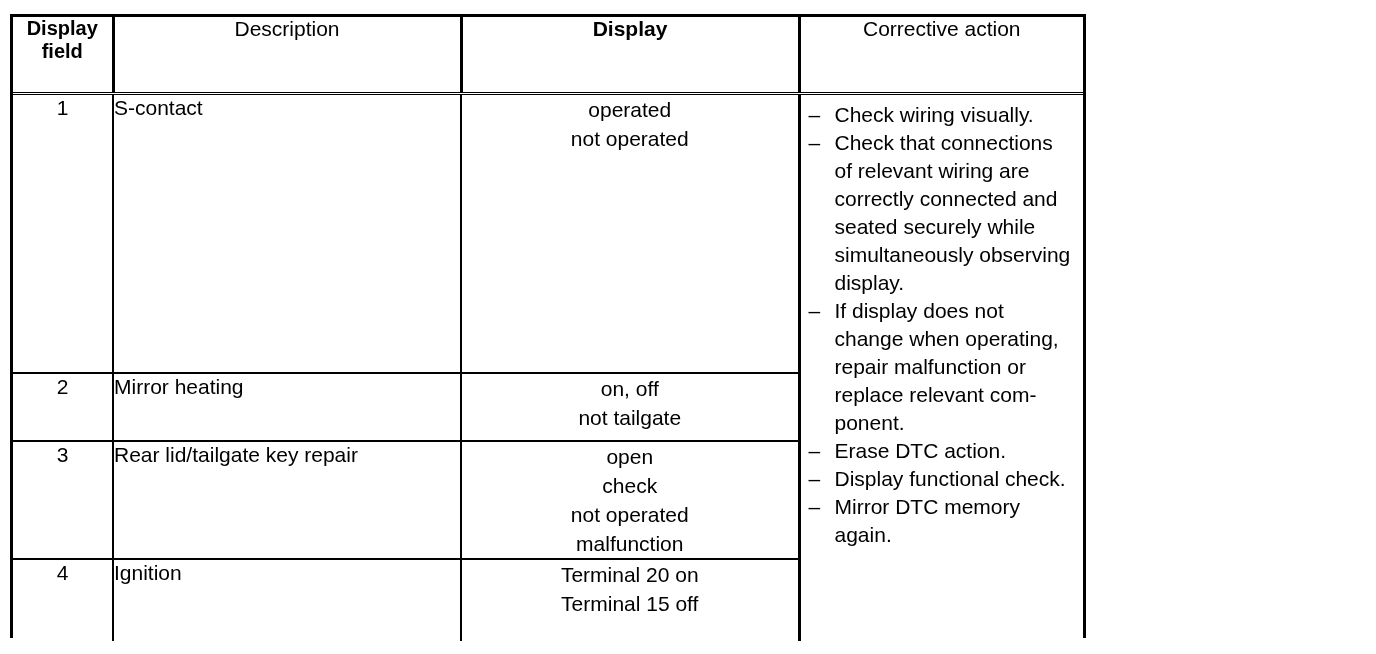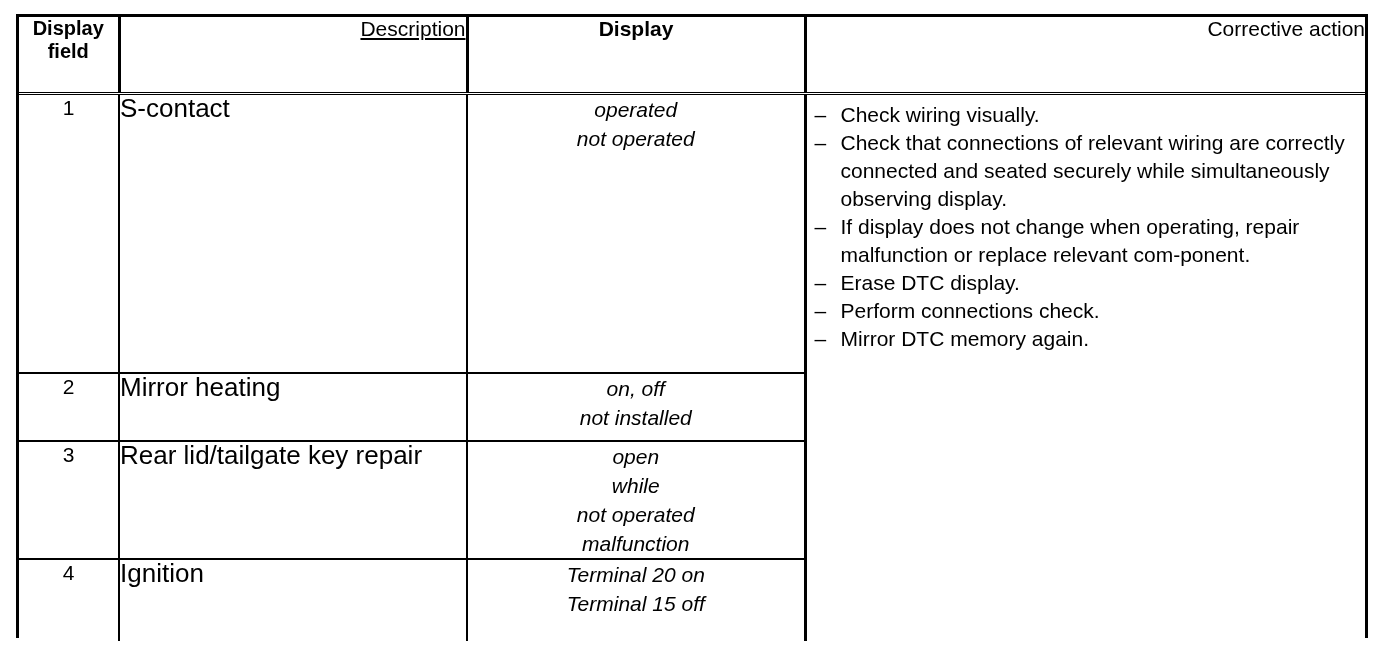--- a/index.html
+++ b/index.html
@@ -19,23 +19,23 @@
   #page {
     position: relative;
     width: 1376px;
     height: 654px;
     background: #ffffff;
   }
 
   
   .table-wrap {
     position: absolute;
-    left: 16px;
+    left: 10px;
     top: 14px;
-    width: 1352px;
+    width: 1076px;
     height: 624px;
     box-sizing: border-box;
     border: 3px solid #000;
     background: #fff;
   }
 
   table.diag {
     width: 100%;
     height: 100%;
     border-collapse: collapse;
@@ -67,36 +67,35 @@
     font-weight: bold;
     font-size: 20px;
     line-height: 23px;
     text-align: center;
     padding-top: 12px;
   }
   .hdr-desc {
     font-weight: normal;
     font-size: 21px;
     line-height: 24px;
-    text-align: right;
+    text-align: center;
     padding: 12px 0 0 8px;
-    text-decoration: underline;
   }
   .hdr-display {
     font-weight: bold;
     font-size: 21px;
     line-height: 24px;
     text-align: center;
     padding-top: 12px;
   }
   .hdr-corrective {
     font-weight: normal;
     font-size: 21px;
     line-height: 24px;
-    text-align: right;
+    text-align: center;
     padding: 12px 0 0 10px;
   }
 
   
   tbody td {
     border-top: 2px solid #000;
     box-sizing: border-box;
   }
   tbody tr:first-child td { border-top: none; }
 
@@ -107,30 +106,29 @@
   }
 
   .cell-field {
     text-align: center;
     font-size: 21px;
     line-height: 26px;
     padding-top: 8px;
   }
   .cell-desc {
     text-align: left;
-    font-size: 26px;
+    font-size: 21px;
     line-height: 26px;
     padding: 8px 0 0 8px;
   }
   .cell-display {
     text-align: center;
     font-size: 21px;
     line-height: 29px;
     padding-top: 6px;
-    font-style: italic;
   }
   .disp-line { display: block; white-space: nowrap; }
 
   
   .corr-inner {
     padding: 6px 10px 0 8px;
     font-size: 21px;
     line-height: 28px;
   }
   ul.corr-list {
@@ -189,43 +187,43 @@
           <td class="cell-display sep">
             <span class="disp-line">operated</span>
             <span class="disp-line">not operated</span>
           </td>
           <td class="corrective-cell" rowspan="4">
             <div class="corr-inner">
               <ul class="corr-list">
                 <li><span class="dash">–</span><span>Check wiring visually.</span></li>
                 <li><span class="dash">–</span><span>Check that connections of relevant wiring are correctly connected and seated securely while simultaneously observing display.</span></li>
                 <li><span class="dash">–</span><span>If display does not change when operating, repair malfunction or replace relevant com-ponent.</span></li>
-                <li><span class="dash">–</span><span>Erase DTC display.</span></li>
-                <li><span class="dash">–</span><span>Perform connections check.</span></li>
+                <li><span class="dash">–</span><span>Erase DTC action.</span></li>
+                <li><span class="dash">–</span><span>Display functional check.</span></li>
                 <li><span class="dash">–</span><span>Mirror DTC memory again.</span></li>
               </ul>
             </div>
           </td>
         </tr>
 
         <tr class="row-2">
           <td class="cell-field sep">2</td>
           <td class="cell-desc sep">Mirror heating</td>
           <td class="cell-display sep">
             <span class="disp-line">on, off</span>
-            <span class="disp-line">not installed</span>
+            <span class="disp-line">not tailgate</span>
           </td>
         </tr>
 
         <tr class="row-3">
           <td class="cell-field sep">3</td>
           <td class="cell-desc sep">Rear lid/tailgate key repair</td>
           <td class="cell-display sep">
             <span class="disp-line">open</span>
-            <span class="disp-line">while</span>
+            <span class="disp-line">check</span>
             <span class="disp-line">not operated</span>
             <span class="disp-line">malfunction</span>
           </td>
         </tr>
 
         <tr class="row-4">
           <td class="cell-field sep">4</td>
           <td class="cell-desc sep">Ignition</td>
           <td class="cell-display sep">
             <span class="disp-line">Terminal 20 on</span>

